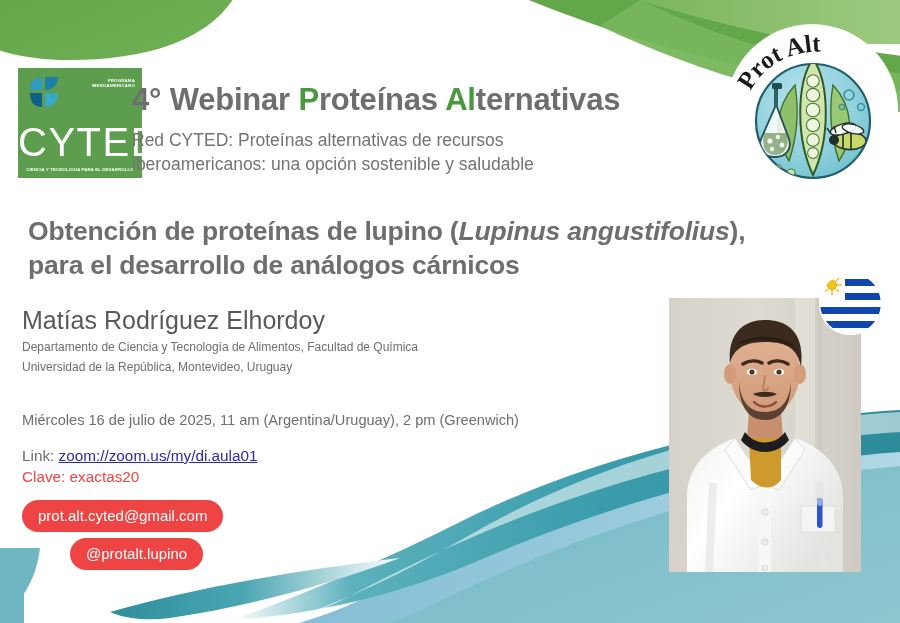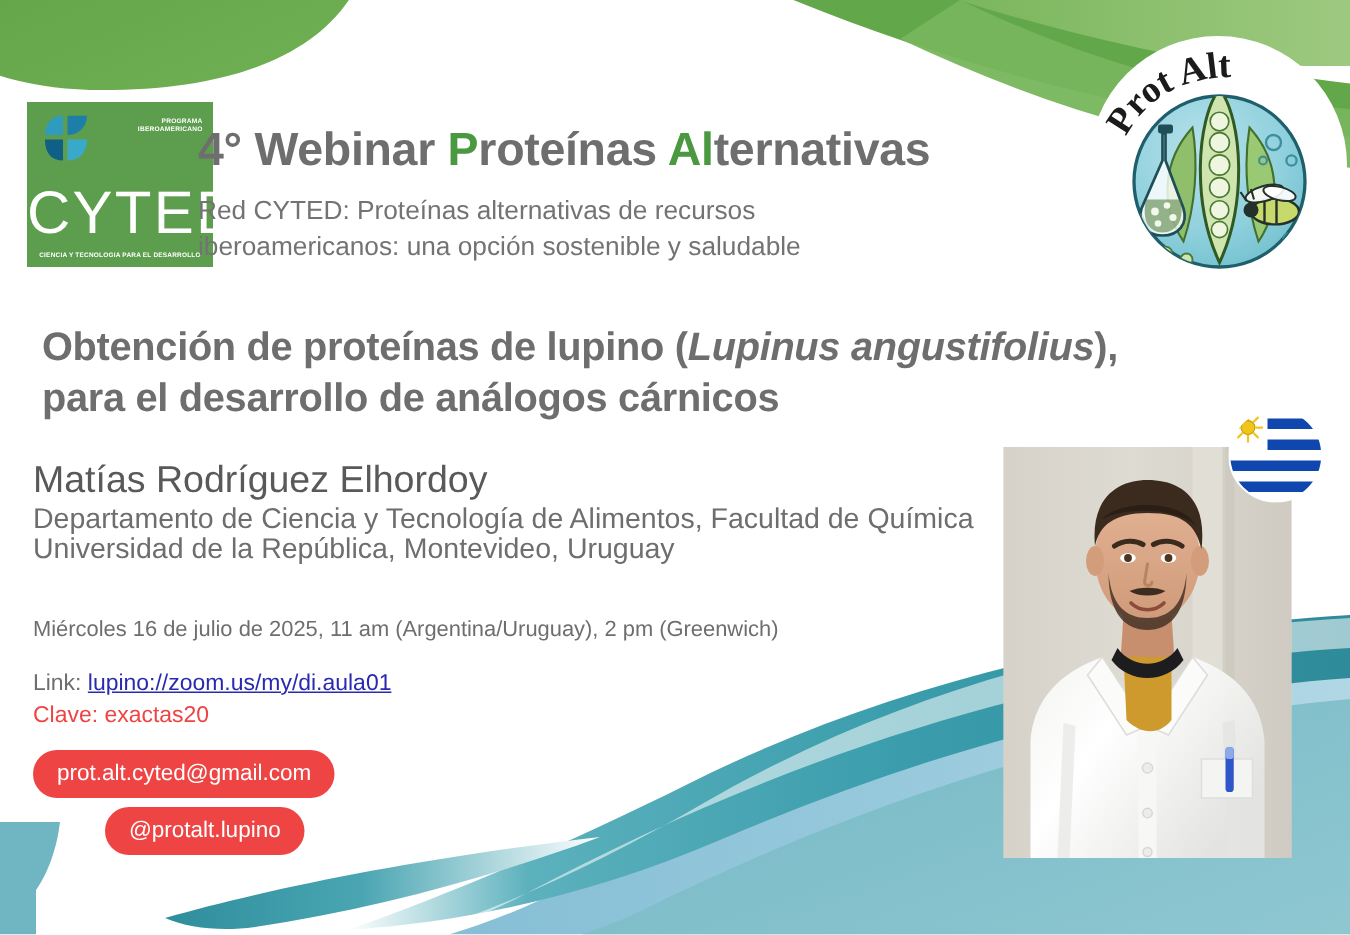--- a/index.html
+++ b/index.html
@@ -139,21 +139,21 @@
     font-size: 25px;
     line-height: 24px;
     font-weight: normal;
     color: #595959;
   }
   .speaker-aff {
     position: absolute;
     left: 22px;
     top: 337px;
     width: 640px;
-    font-size: 19px;
+    font-size: 12px;
     line-height: 20px;
     color: #6e6e6e;
   }
 
   
   .date-line {
     position: absolute;
     left: 22px;
     top: 410px;
     font-size: 14.6px;
@@ -379,21 +379,21 @@
 
   <div class="speaker-name">Matías Rodríguez Elhordoy</div>
   <div class="speaker-aff">
     <div>Departamento de Ciencia y Tecnología de Alimentos, Facultad de Química</div>
     <div>Universidad de la República, Montevideo, Uruguay</div>
   </div>
 
   <div class="date-line">Miércoles 16 de julio de 2025, 11 am (Argentina/Uruguay), 2 pm (Greenwich)</div>
 
   <div class="link-line">
-    <span>Link: </span><a href="#">lupino://zoom.us/my/di.aula01</a>
+    <span>Link: </span><a href="#">zoom://zoom.us/my/di.aula01</a>
   </div>
 
   <div class="clave-line">
     <span>Clave: </span><span>exactas20</span>
   </div>
 
   <div class="pill pill-email">prot.alt.cyted@gmail.com</div>
   <div class="pill pill-social">@protalt.lupino</div>
 
   <svg class="photo" viewBox="0 0 192 274" xmlns="http://www.w3.org/2000/svg">

